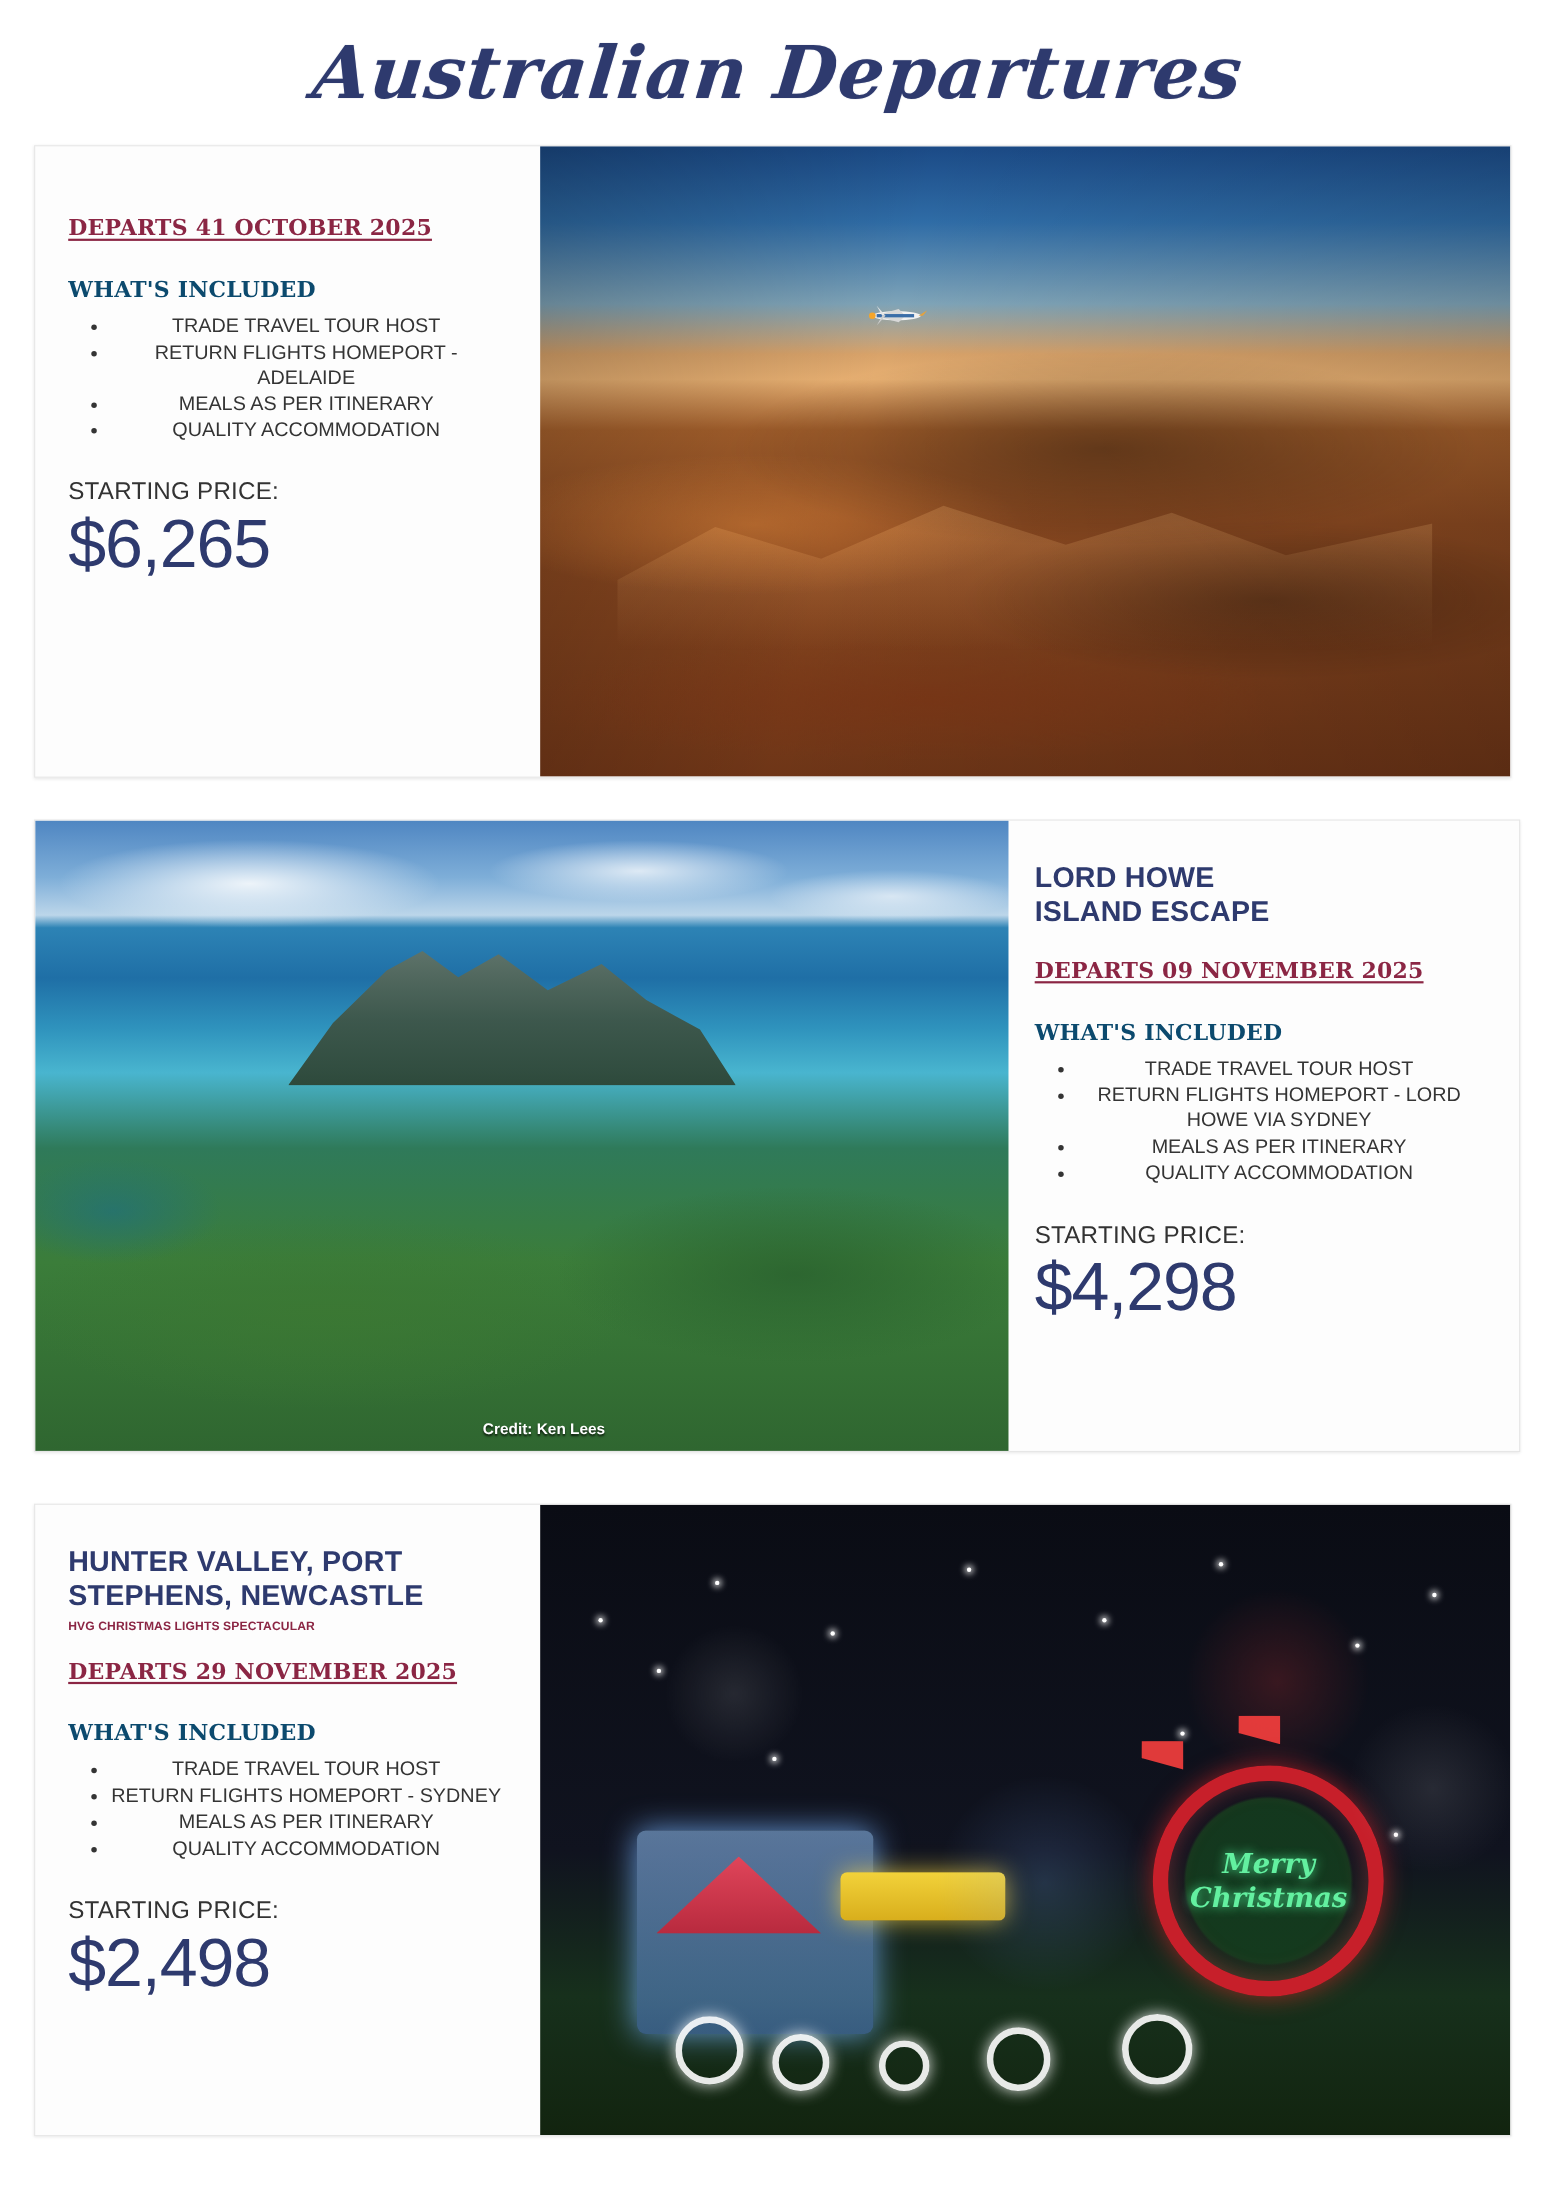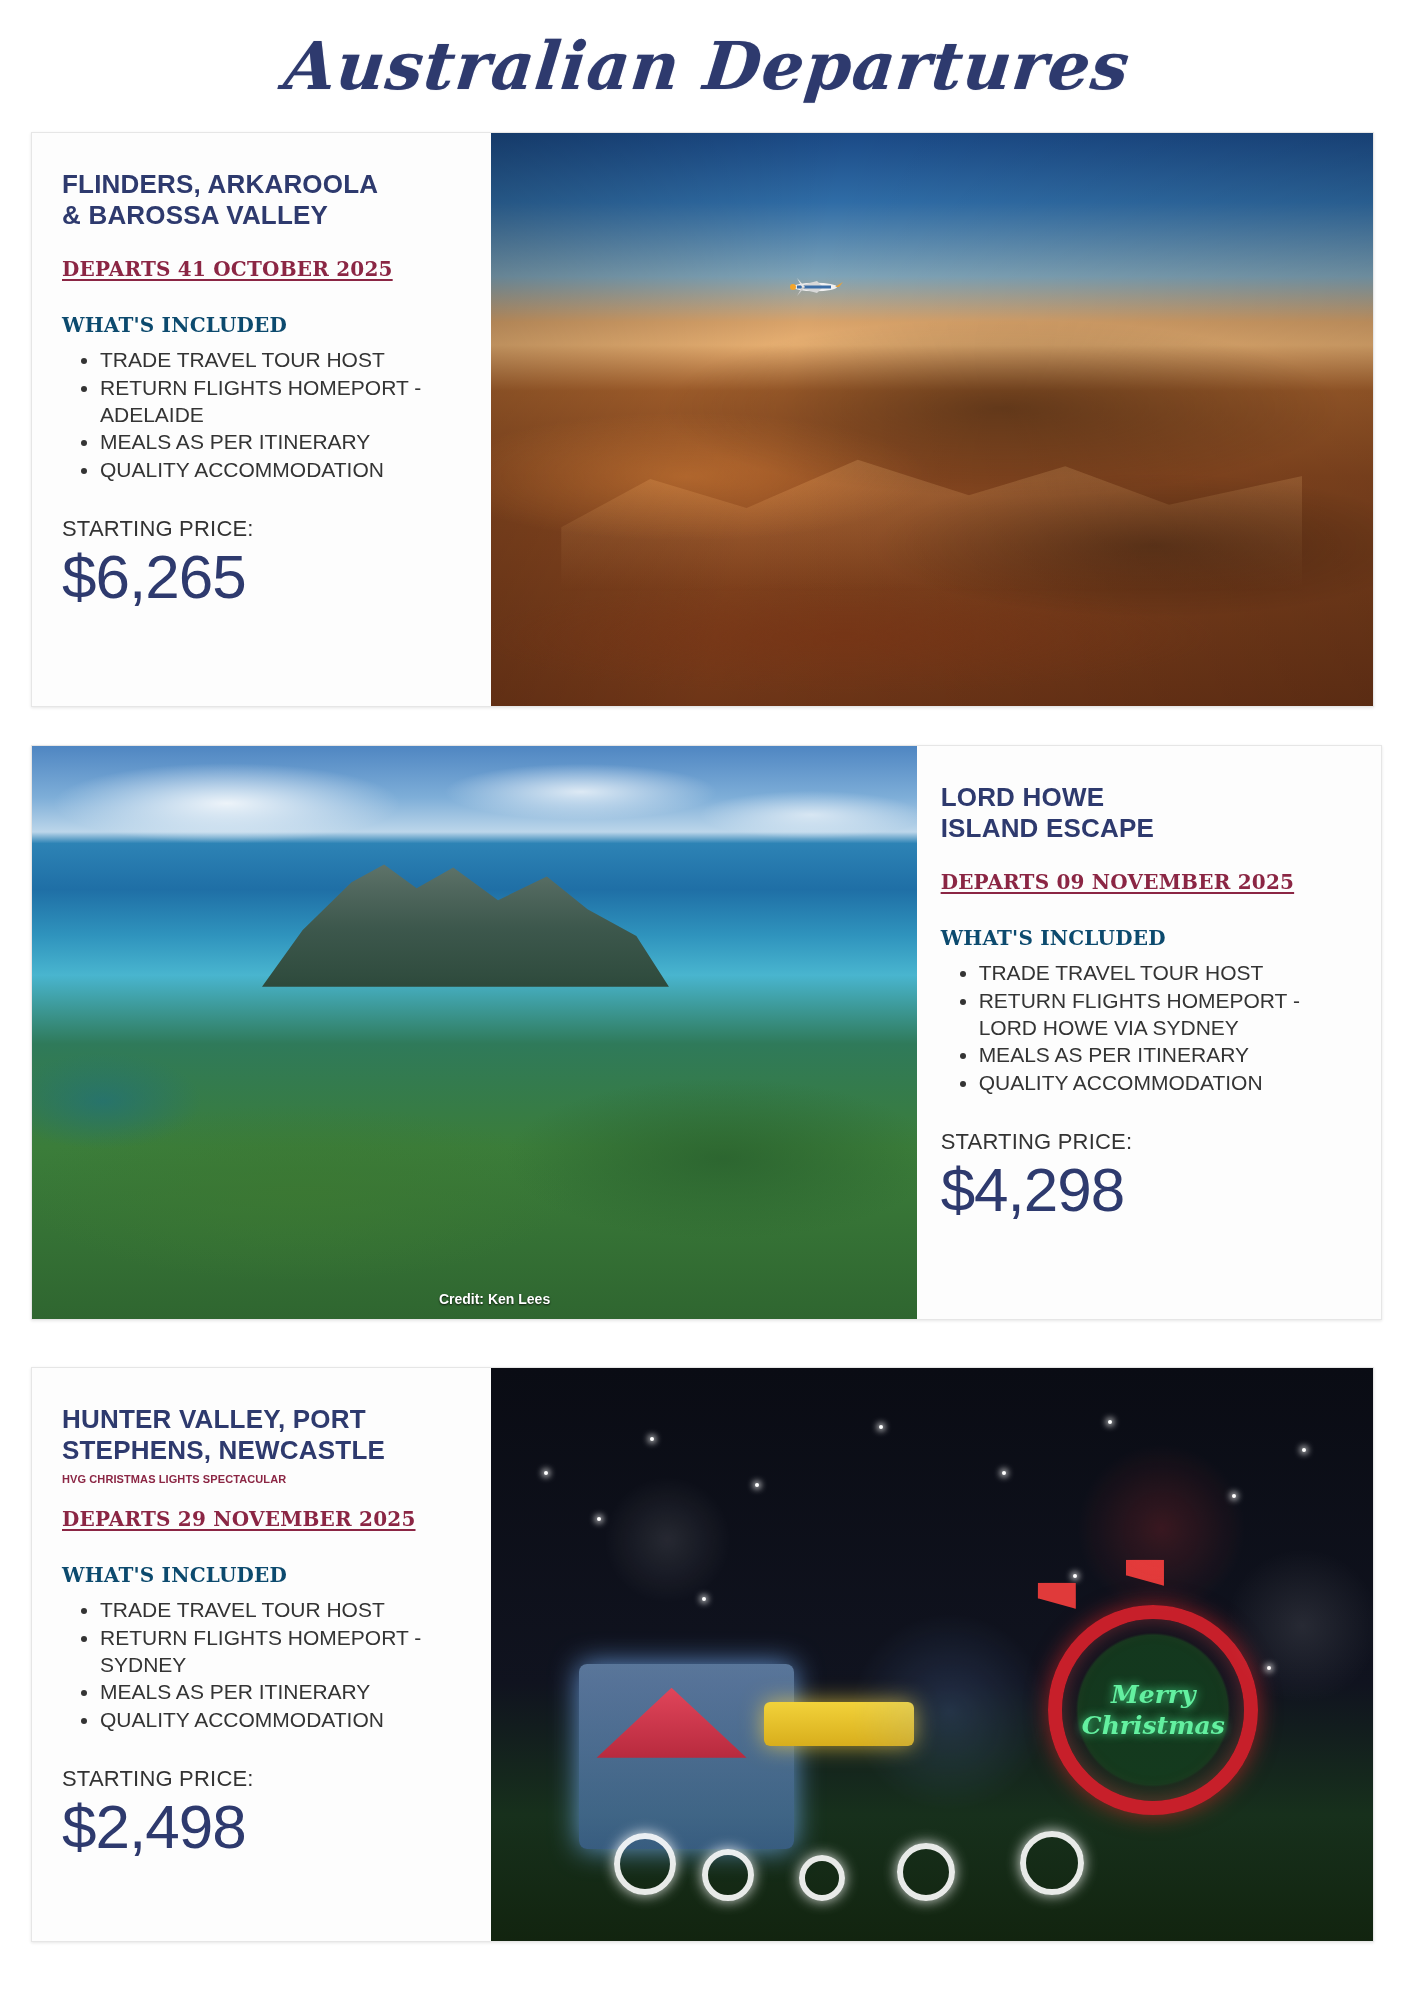--- a/index.html
+++ b/index.html
@@ -98,24 +98,25 @@
     font-weight: 700;
     margin-top: 32px;
     letter-spacing: 0.2px;
   }
   ul.included {
     margin: 10px 0 0 0;
     padding-left: 38px;
     color: #2b2b2b;
   }
   ul.included li {
-    font-size: 21px;
+    font-size: 18px;
     line-height: 1.27;
     color: #343434;
     margin-bottom: 1px;
+    text-align: center;
   }
   .starting {
     margin-top: 32px;
     font-size: 22px;
     color: #333333;
     letter-spacing: 0.2px;
   }
   .price {
     font-size: 62px;
     font-weight: 400;
@@ -264,24 +265,20 @@
 <body>
 
 <div class="page">
 
   <div class="header">
     <div class="header-title">Australian Departures</div>
   </div>
 
   <div class="card card-1">
     <div class="panel panel-left">
-      <div class="title">
-        <span>FLINDERS, ARKAROOLA</span><br>
-        <span>&amp; BAROSSA VALLEY</span>
-      </div>
       <div class="departs">DEPARTS 41 OCTOBER 2025</div>
       <div class="included-head">WHAT'S INCLUDED</div>
       <ul class="included">
         <li>TRADE TRAVEL TOUR HOST</li>
         <li>RETURN FLIGHTS HOMEPORT - ADELAIDE</li>
         <li>MEALS AS PER ITINERARY</li>
         <li>QUALITY ACCOMMODATION</li>
       </ul>
       <div class="starting">STARTING PRICE:</div>
       <div class="price">$6,265</div>

